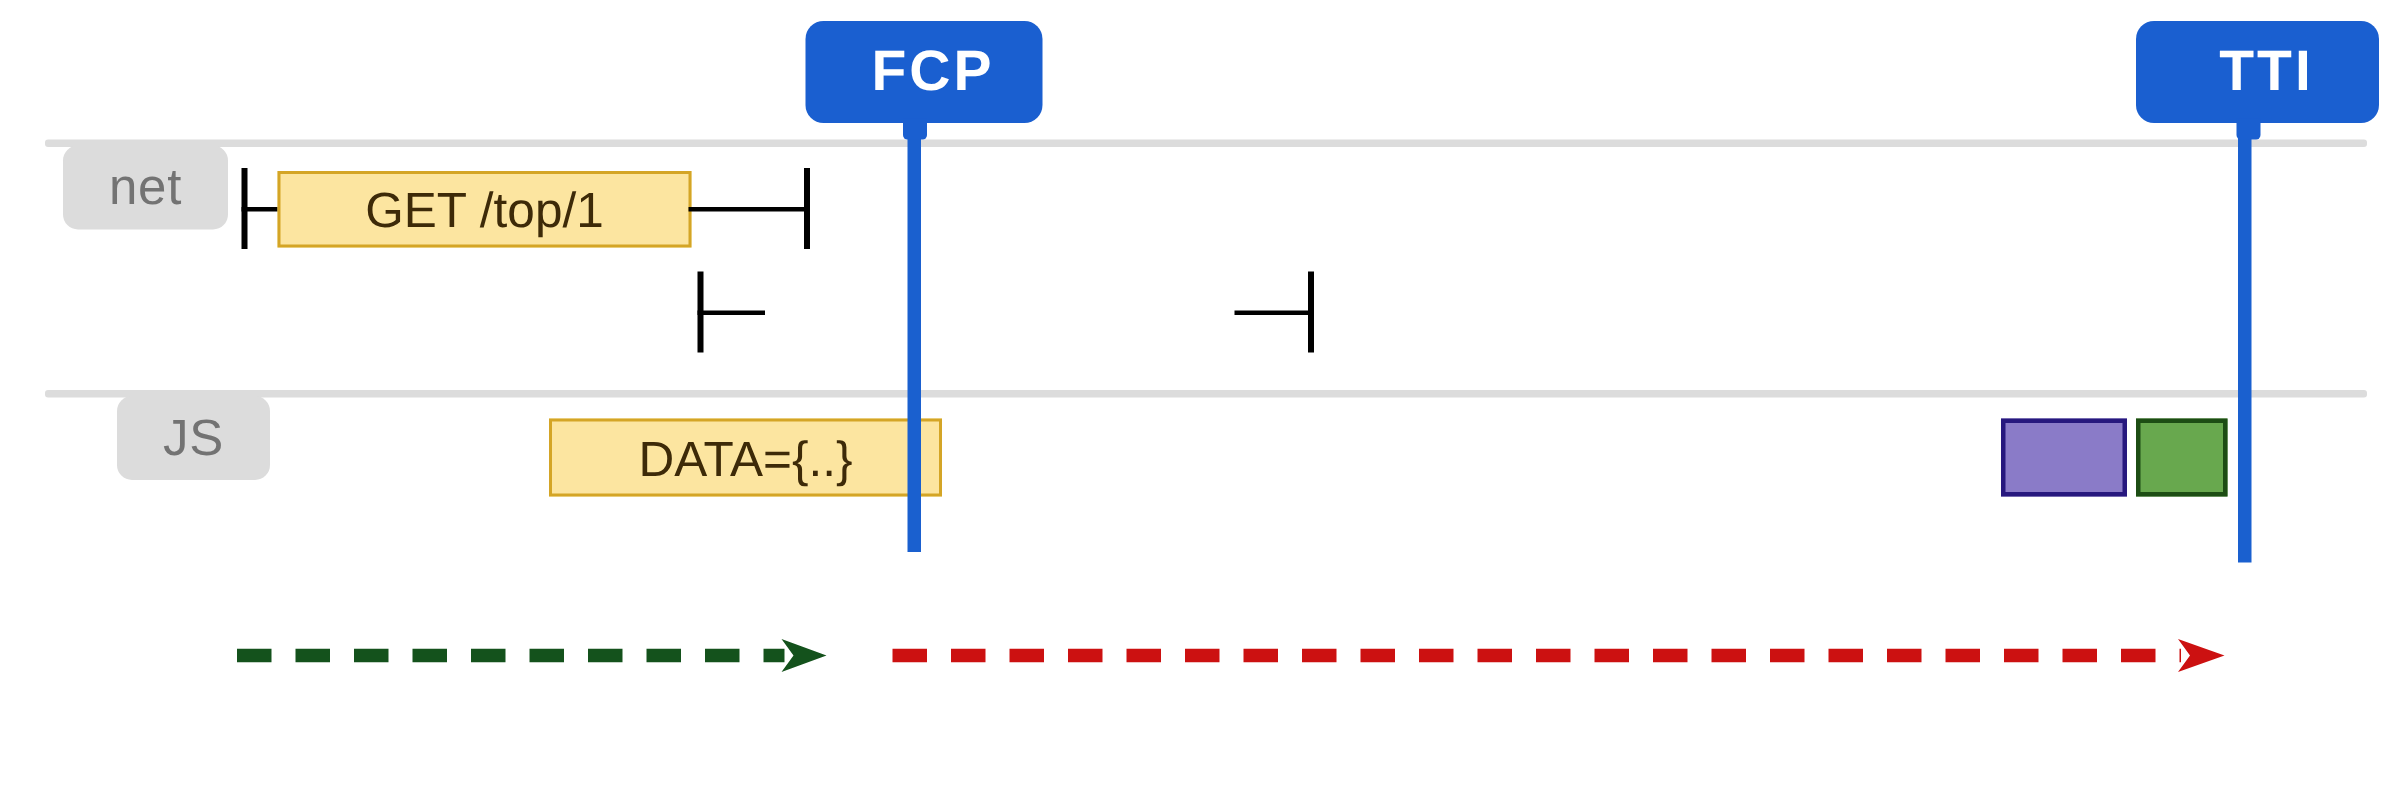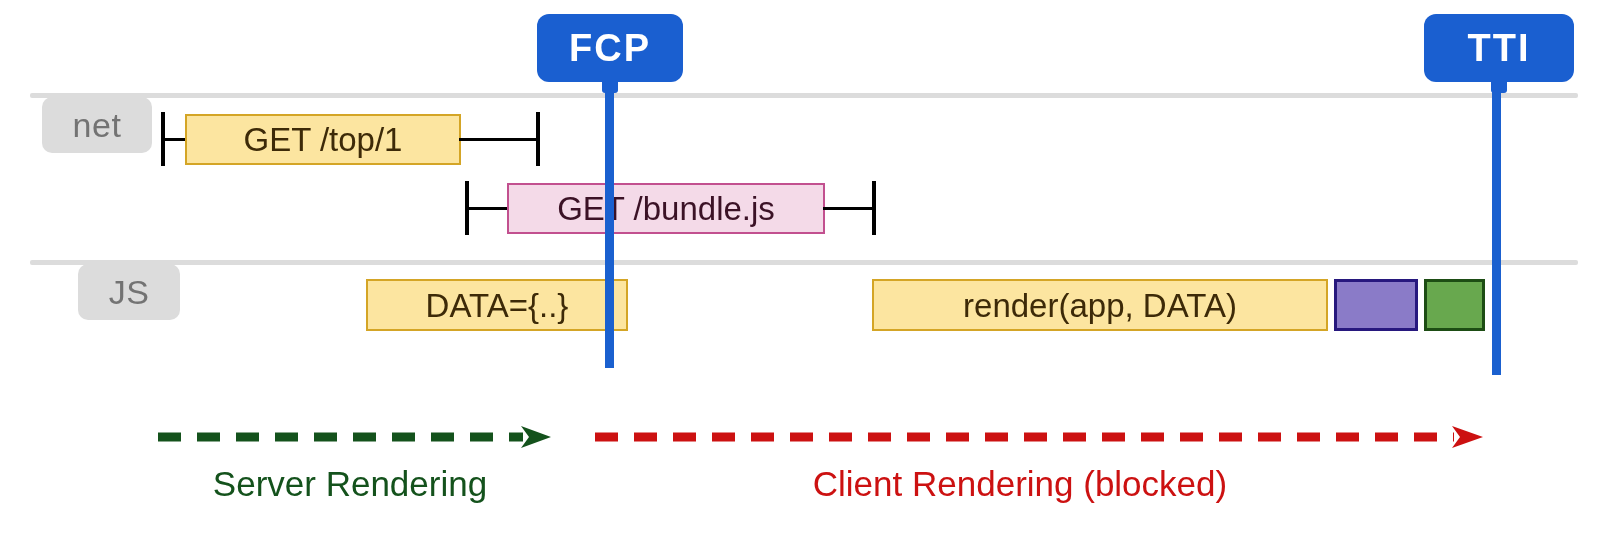--- a/index.html
+++ b/index.html
@@ -52,20 +52,21 @@
     position: absolute;
     background: #1a5fd0;
     border-radius: 12px;
     color: #ffffff;
     font-size: 38px;
     font-weight: bold;
     letter-spacing: 2px;
     display: flex;
     align-items: center;
     justify-content: center;
+    padding-left: 12px;
   }
   .marker-badge .tail {
     position: absolute;
     bottom: -11px;
     width: 16px;
     height: 14px;
     background: #1a5fd0;
     border-radius: 0 0 3px 3px;
   }
 
@@ -144,33 +145,27 @@
   <div class="whisker-cap" style="left:161px; top:112px; height:54px;"></div>
   <div class="whisker-stem" style="left:161px; top:138px; width:26px;"></div>
   <div class="bar yellow" style="left:185px; top:114px; width:276px; height:51px;">
     <span>GET /top/1</span>
   </div>
   <div class="whisker-stem" style="left:459px; top:138px; width:80px;"></div>
   <div class="whisker-cap" style="left:536px; top:112px; height:54px;"></div>
 
   <div class="whisker-cap" style="left:465px; top:181px; height:54px;"></div>
   <div class="whisker-stem" style="left:465px; top:207px; width:45px;"></div>
-  <div class="bar pink" style="left:507px; top:183px; width:318px; height:51px;">
-    <span>GET /bundle.js</span>
-  </div>
   <div class="whisker-stem" style="left:823px; top:207px; width:52px;"></div>
   <div class="whisker-cap" style="left:872px; top:181px; height:54px;"></div>
 
   <div class="bar yellow" style="left:366px; top:279px; width:262px; height:52px;">
     <span>DATA={..}</span>
   </div>
 
-  <div class="bar yellow" style="left:872px; top:279px; width:456px; height:52px;">
-    <span>render(app, DATA)</span>
-  </div>
 
   <div class="bar purple" style="left:1334px; top:279px; width:84px; height:52px;"></div>
 
   <div class="bar green" style="left:1424px; top:279px; width:61px; height:52px;"></div>
 
   <div class="marker-line" style="left:605px; top:80px; height:288px;"></div>
   <div class="marker-badge" style="left:537px; top:14px; width:146px; height:68px;">
     <span>FCP</span>
     <span class="tail" style="left:65px;"></span>
   </div>
@@ -178,25 +173,19 @@
   <div class="marker-line" style="left:1492px; top:80px; height:295px;"></div>
   <div class="marker-badge" style="left:1424px; top:14px; width:150px; height:68px;">
     <span>TTI</span>
     <span class="tail" style="left:67px;"></span>
   </div>
 
   <svg class="phase-arrow" style="left:155px; top:424px; width:400px;" viewBox="0 0 400 26">
     <line x1="3" y1="13" x2="368" y2="13" stroke="#14521c" stroke-width="9" stroke-dasharray="23 16" stroke-linecap="butt"></line>
     <path d="M 366 2 L 396 13 L 366 24 L 374 13 Z" fill="#14521c"></path>
   </svg>
-  <div class="phase-label server" style="left:150px; top:466px; width:400px;">
-    <span>Server Rendering</span>
-  </div>
 
   <svg class="phase-arrow" style="left:592px; top:424px; width:895px;" viewBox="0 0 895 26">
     <line x1="3" y1="13" x2="862" y2="13" stroke="#cc1111" stroke-width="9" stroke-dasharray="23 16" stroke-linecap="butt"></line>
     <path d="M 860 2 L 891 13 L 860 24 L 868 13 Z" fill="#cc1111"></path>
   </svg>
-  <div class="phase-label client" style="left:620px; top:466px; width:800px;">
-    <span>Client Rendering (blocked)</span>
-  </div>
 
 </div>
 
 </body></html>

